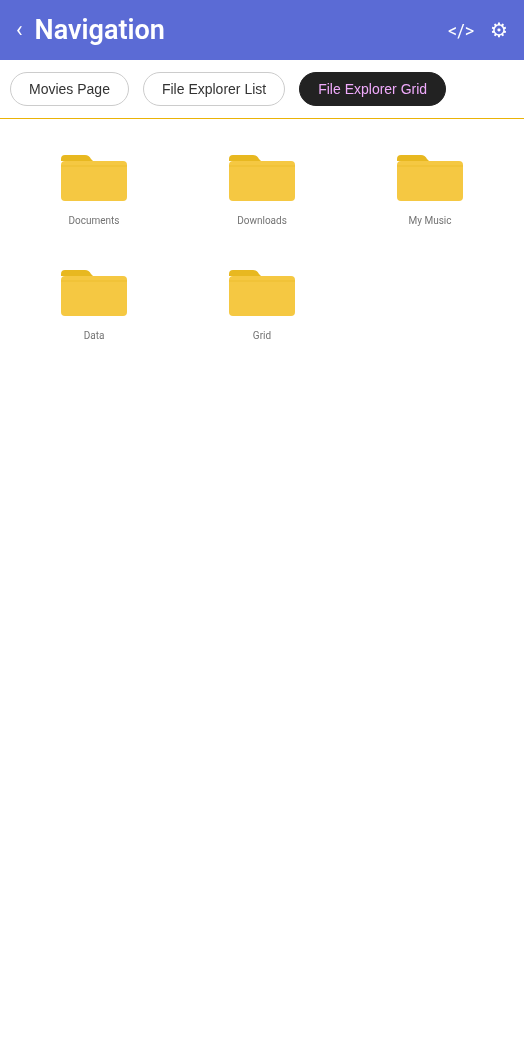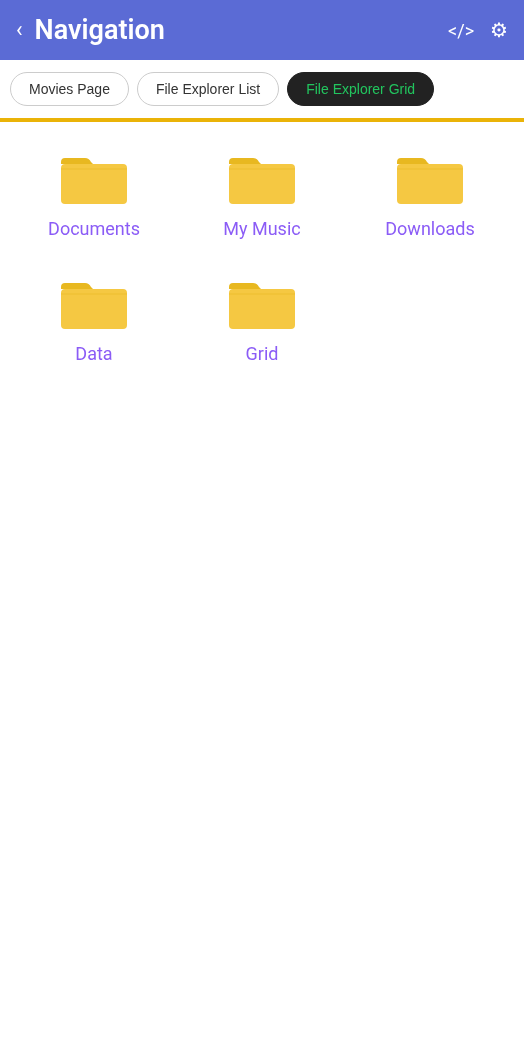--- a/index.html
+++ b/index.html
@@ -43,40 +43,40 @@
       color: #fff;
       font-size: 20px;
       cursor: pointer;
     }
 
     
     .tab-bar {
       display: flex;
       align-items: center;
       padding: 12px 10px;
-      gap: 8px;
-      border-bottom: 4px solid #eab308;
+      gap: 14px;
+      border-bottom: 1px solid #eab308;
       overflow-x: auto;
       scrollbar-width: none;
     }
     .tab-bar::-webkit-scrollbar { display: none; }
     .tab-pill {
       white-space: nowrap;
       padding: 8px 18px;
       border-radius: 50px;
       font-size: 14px;
       font-weight: 500;
       cursor: pointer;
       border: 1.5px solid #ccc;
       background: #fff;
       color: #333;
     }
     .tab-pill.active {
       background: #222;
-      color: #22c55e;
+      color: #f0abfc;
       border-color: #222;
     }
 
     
     .file-grid {
       display: grid;
       grid-template-columns: repeat(3, 1fr);
       padding: 20px 10px;
       gap: 20px 0;
     }
@@ -92,22 +92,22 @@
       height: 58px;
       position: relative;
       margin-bottom: 10px;
     }
     
     .folder-icon svg {
       width: 100%;
       height: 100%;
     }
     .folder-label {
-      font-size: 18px;
-      color: #8b5cf6;
+      font-size: 10px;
+      color: #737373;
       text-align: left;
     }
   </style>
 </head>
 <body>
 
 <header class="header">
   <span class="header-back">‹</span>
   <span class="header-title">Navigation</span>
   <span class="header-code">&lt;/&gt;</span>
@@ -138,34 +138,34 @@
       <div class="folder-icon">
       <svg viewBox="0 0 70 58" xmlns="http://www.w3.org/2000/svg">
 
         <rect x="2" y="14" width="66" height="40" rx="4" ry="4" fill="#F5C842"></rect>
 
         <path d="M2,14 L2,12 Q2,8 6,8 L26,8 Q30,8 32,12 L34,14 Z" fill="#E8B820"></path>
 
         <rect x="2" y="18" width="66" height="2" fill="#E8B820" opacity="0.3"></rect>
       </svg>
     </div>
-      <span class="folder-label">My Music</span>
+      <span class="folder-label">Downloads</span>
     </div>
     <div class="folder-item">
       <div class="folder-icon">
       <svg viewBox="0 0 70 58" xmlns="http://www.w3.org/2000/svg">
 
         <rect x="2" y="14" width="66" height="40" rx="4" ry="4" fill="#F5C842"></rect>
 
         <path d="M2,14 L2,12 Q2,8 6,8 L26,8 Q30,8 32,12 L34,14 Z" fill="#E8B820"></path>
 
         <rect x="2" y="18" width="66" height="2" fill="#E8B820" opacity="0.3"></rect>
       </svg>
     </div>
-      <span class="folder-label">Downloads</span>
+      <span class="folder-label">My Music</span>
     </div>
     <div class="folder-item">
       <div class="folder-icon">
       <svg viewBox="0 0 70 58" xmlns="http://www.w3.org/2000/svg">
 
         <rect x="2" y="14" width="66" height="40" rx="4" ry="4" fill="#F5C842"></rect>
 
         <path d="M2,14 L2,12 Q2,8 6,8 L26,8 Q30,8 32,12 L34,14 Z" fill="#E8B820"></path>
 
         <rect x="2" y="18" width="66" height="2" fill="#E8B820" opacity="0.3"></rect>

